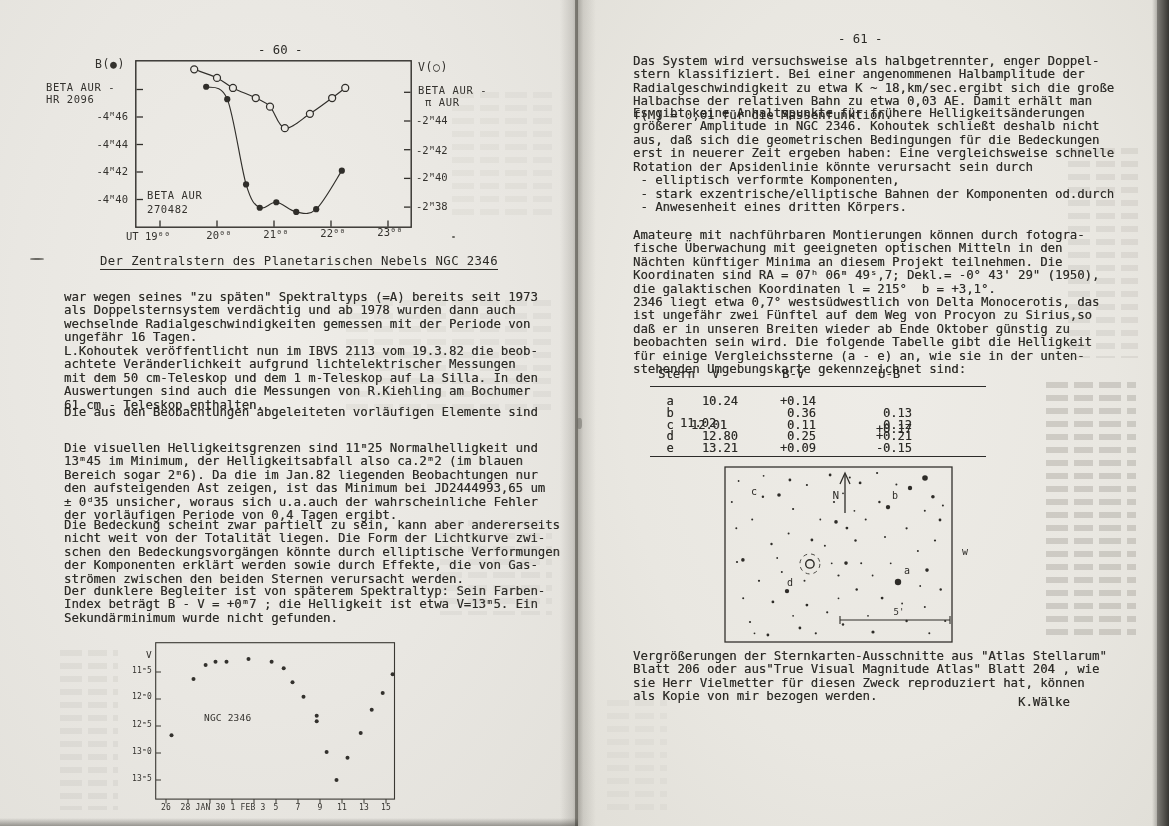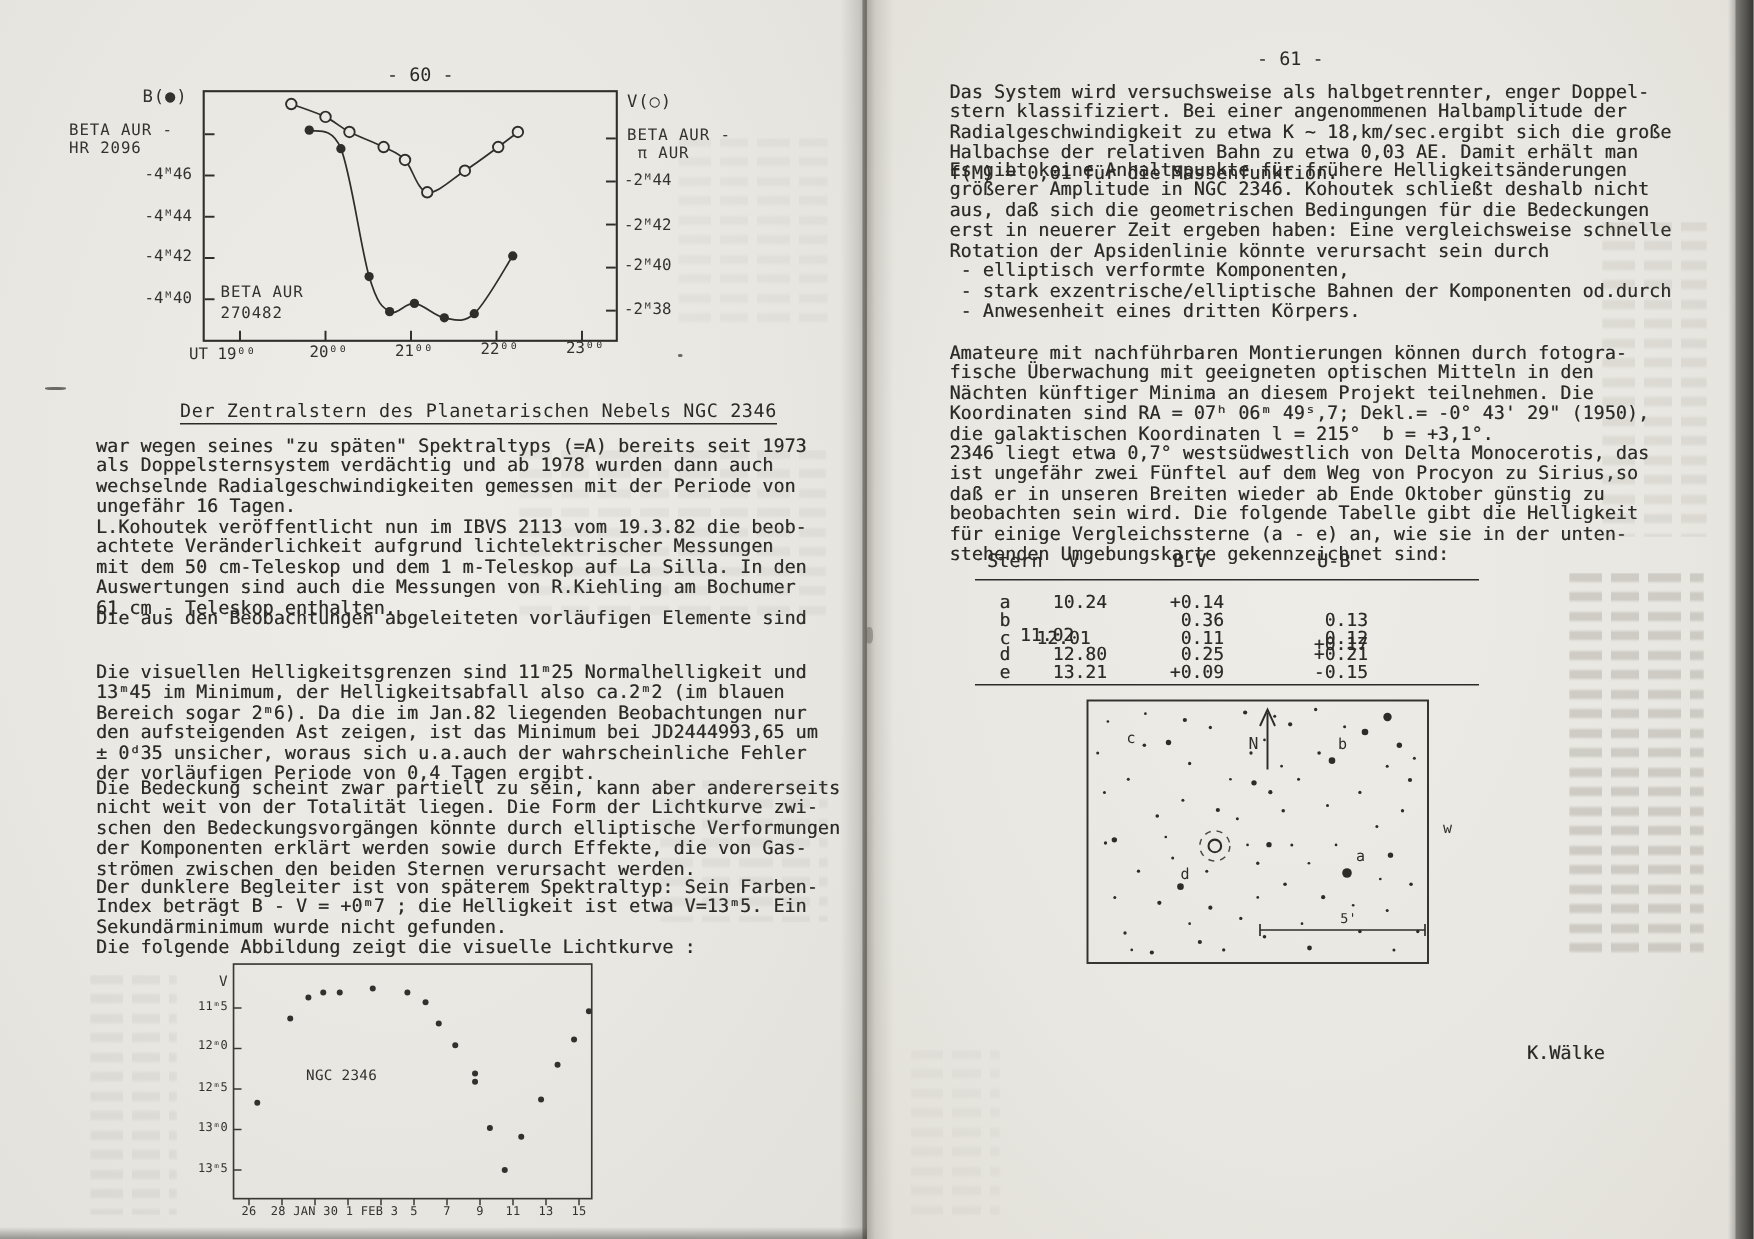--- a/index.html
+++ b/index.html
@@ -97,21 +97,21 @@
         <circle cx="82" cy="17.94999999999964" r="3.5" fill="#ebe9e4" stroke="#302e2a" stroke-width="1.25"></circle>
         <circle cx="97.96000000000006" cy="27.994999999999813" r="3.5" fill="#ebe9e4" stroke="#302e2a" stroke-width="1.25"></circle>
         <circle cx="120.75999999999999" cy="38.03999999999998" r="3.5" fill="#ebe9e4" stroke="#302e2a" stroke-width="1.25"></circle>
         <circle cx="135.01" cy="46.649999999999665" r="3.5" fill="#ebe9e4" stroke="#302e2a" stroke-width="1.25"></circle>
         <circle cx="149.83000000000007" cy="68.17499999999984" r="3.5" fill="#ebe9e4" stroke="#302e2a" stroke-width="1.25"></circle>
         <circle cx="174.90999999999994" cy="53.82500000000015" r="3.5" fill="#ebe9e4" stroke="#302e2a" stroke-width="1.25"></circle>
         <circle cx="197.14" cy="38.03999999999998" r="3.5" fill="#ebe9e4" stroke="#302e2a" stroke-width="1.25"></circle>
         <circle cx="210.25" cy="27.994999999999813" r="3.5" fill="#ebe9e4" stroke="#302e2a" stroke-width="1.25"></circle>
       </svg>
 
-    <div class="heading" style="left:100px;top:267px;margin-left:20px;">Der Zentralstern des Planetarischen Nebels NGC 2346</div>
+    <div class="heading" style="left:100px;top:254px;">Der Zentralstern des Planetarischen Nebels NGC 2346</div>
     <div class="t" style="left:64px;top:291px;">war wegen seines "zu späten" Spektraltyps (=A) bereits seit 1973
 als Doppelsternsystem verdächtig und ab 1978 wurden dann auch
 wechselnde Radialgeschwindigkeiten gemessen mit der Periode von
 ungefähr 16 Tagen.</div>
     <div class="t" style="left:64px;top:345px;">L.Kohoutek veröffentlicht nun im IBVS 2113 vom 19.3.82 die beob-
 achtete Veränderlichkeit aufgrund lichtelektrischer Messungen
 mit dem 50 cm-Teleskop und dem 1 m-Teleskop auf La Silla. In den
 Auswertungen sind auch die Messungen von R.Kiehling am Bochumer
 61 cm - Teleskop enthalten.</div>
     <div class="t" style="left:64px;top:406px;">Die aus den Beobachtungen abgeleiteten vorläufigen Elemente sind</div>
@@ -122,21 +122,20 @@
 ± 0ᵈ35 unsicher, woraus sich u.a.auch der wahrscheinliche Fehler
 der vorläufigen Periode von 0,4 Tagen ergibt.</div>
     <div class="t" style="left:64px;top:519px;">Die Bedeckung scheint zwar partiell zu sein, kann aber andererseits
 nicht weit von der Totalität liegen. Die Form der Lichtkurve zwi-
 schen den Bedeckungsvorgängen könnte durch elliptische Verformungen
 der Komponenten erklärt werden sowie durch Effekte, die von Gas-
 strömen zwischen den beiden Sternen verursacht werden.</div>
     <div class="t" style="left:64px;top:585px;">Der dunklere Begleiter ist von späterem Spektraltyp: Sein Farben-
 Index beträgt B - V = +0ᵐ7 ; die Helligkeit ist etwa V=13ᵐ5. Ein
 Sekundärminimum wurde nicht gefunden.</div>
-    <div class="t" style="left:64px;top:625px;">Die folgende Abbildung zeigt die visuelle Lichtkurve :</div>
 
     <div class="ticklab small" style="left:146px;top:649px;font-size:9.5px;">V</div>
     <div class="ticklab small" style="left:126px;top:666px;width:26px;text-align:right;">11ᵐ5</div>
     <div class="ticklab small" style="left:126px;top:692px;width:26px;text-align:right;">12ᵐ0</div>
     <div class="ticklab small" style="left:126px;top:720px;width:26px;text-align:right;">12ᵐ5</div>
     <div class="ticklab small" style="left:126px;top:747px;width:26px;text-align:right;">13ᵐ0</div>
     <div class="ticklab small" style="left:126px;top:774px;width:26px;text-align:right;">13ᵐ5</div>
     <div class="ticklab small" style="left:204px;top:712px;font-size:9.5px;">NGC 2346</div>
     <div class="ticklab small xc" style="left:166px;top:803px;">26</div>
     <div class="ticklab small xc" style="left:203px;top:803px;">28 JAN 30</div>
@@ -338,20 +337,24 @@
         <line x1="122" y1="48" x2="122" y2="10" stroke="#2e2c28" stroke-width="1.3"></line>
         <path d="M117,19 L122,8 L127,19" fill="none" stroke="#2e2c28" stroke-width="1.3"></path>
         <text x="116" y="34" text-anchor="end" font-size="11" font-family="DejaVu Sans Mono, monospace" fill="#2e2c28">N</text>
         <text x="239" y="90" font-size="10" font-family="DejaVu Sans Mono, monospace" fill="#2e2c28">w</text>
         <line x1="117" y1="155" x2="227" y2="155" stroke="#2e2c28" stroke-width="1.1"></line>
         <line x1="117" y1="151" x2="117" y2="159" stroke="#2e2c28" stroke-width="1.1"></line>
         <line x1="227" y1="151" x2="227" y2="159" stroke="#2e2c28" stroke-width="1.1"></line>
         <text x="176" y="150" text-anchor="middle" font-size="9" font-family="DejaVu Sans Mono, monospace" fill="#2e2c28">5'</text>
       </svg>
 
+    <div class="t" style="left:56px;top:650px;">Vergrößerungen der Sternkarten-Ausschnitte aus "Atlas Stellarum"
+Blatt 206 oder aus"True Visual Magnitude Atlas" Blatt 204 , wie
+sie Herr Vielmetter für diesen Zweck reproduziert hat, können
+als Kopie von mir bezogen werden.</div>
     <div class="t" style="left:441px;top:696px;">K.Wälke</div>
 
     <div class="ghost" style="left:469px;top:382px;width:90px;height:258px;opacity:.30;"></div>
     <div class="ghost" style="left:491px;top:148px;width:70px;height:210px;opacity:.14;"></div>
     <div class="ghost" style="left:30px;top:700px;width:60px;height:110px;opacity:.06;"></div>
   </div>
 
   <div id="spine"></div>
   <div id="spine-line"></div>
   <div class="speck" style="left:577px;top:418px;width:5px;height:11px;opacity:.5;"></div>

